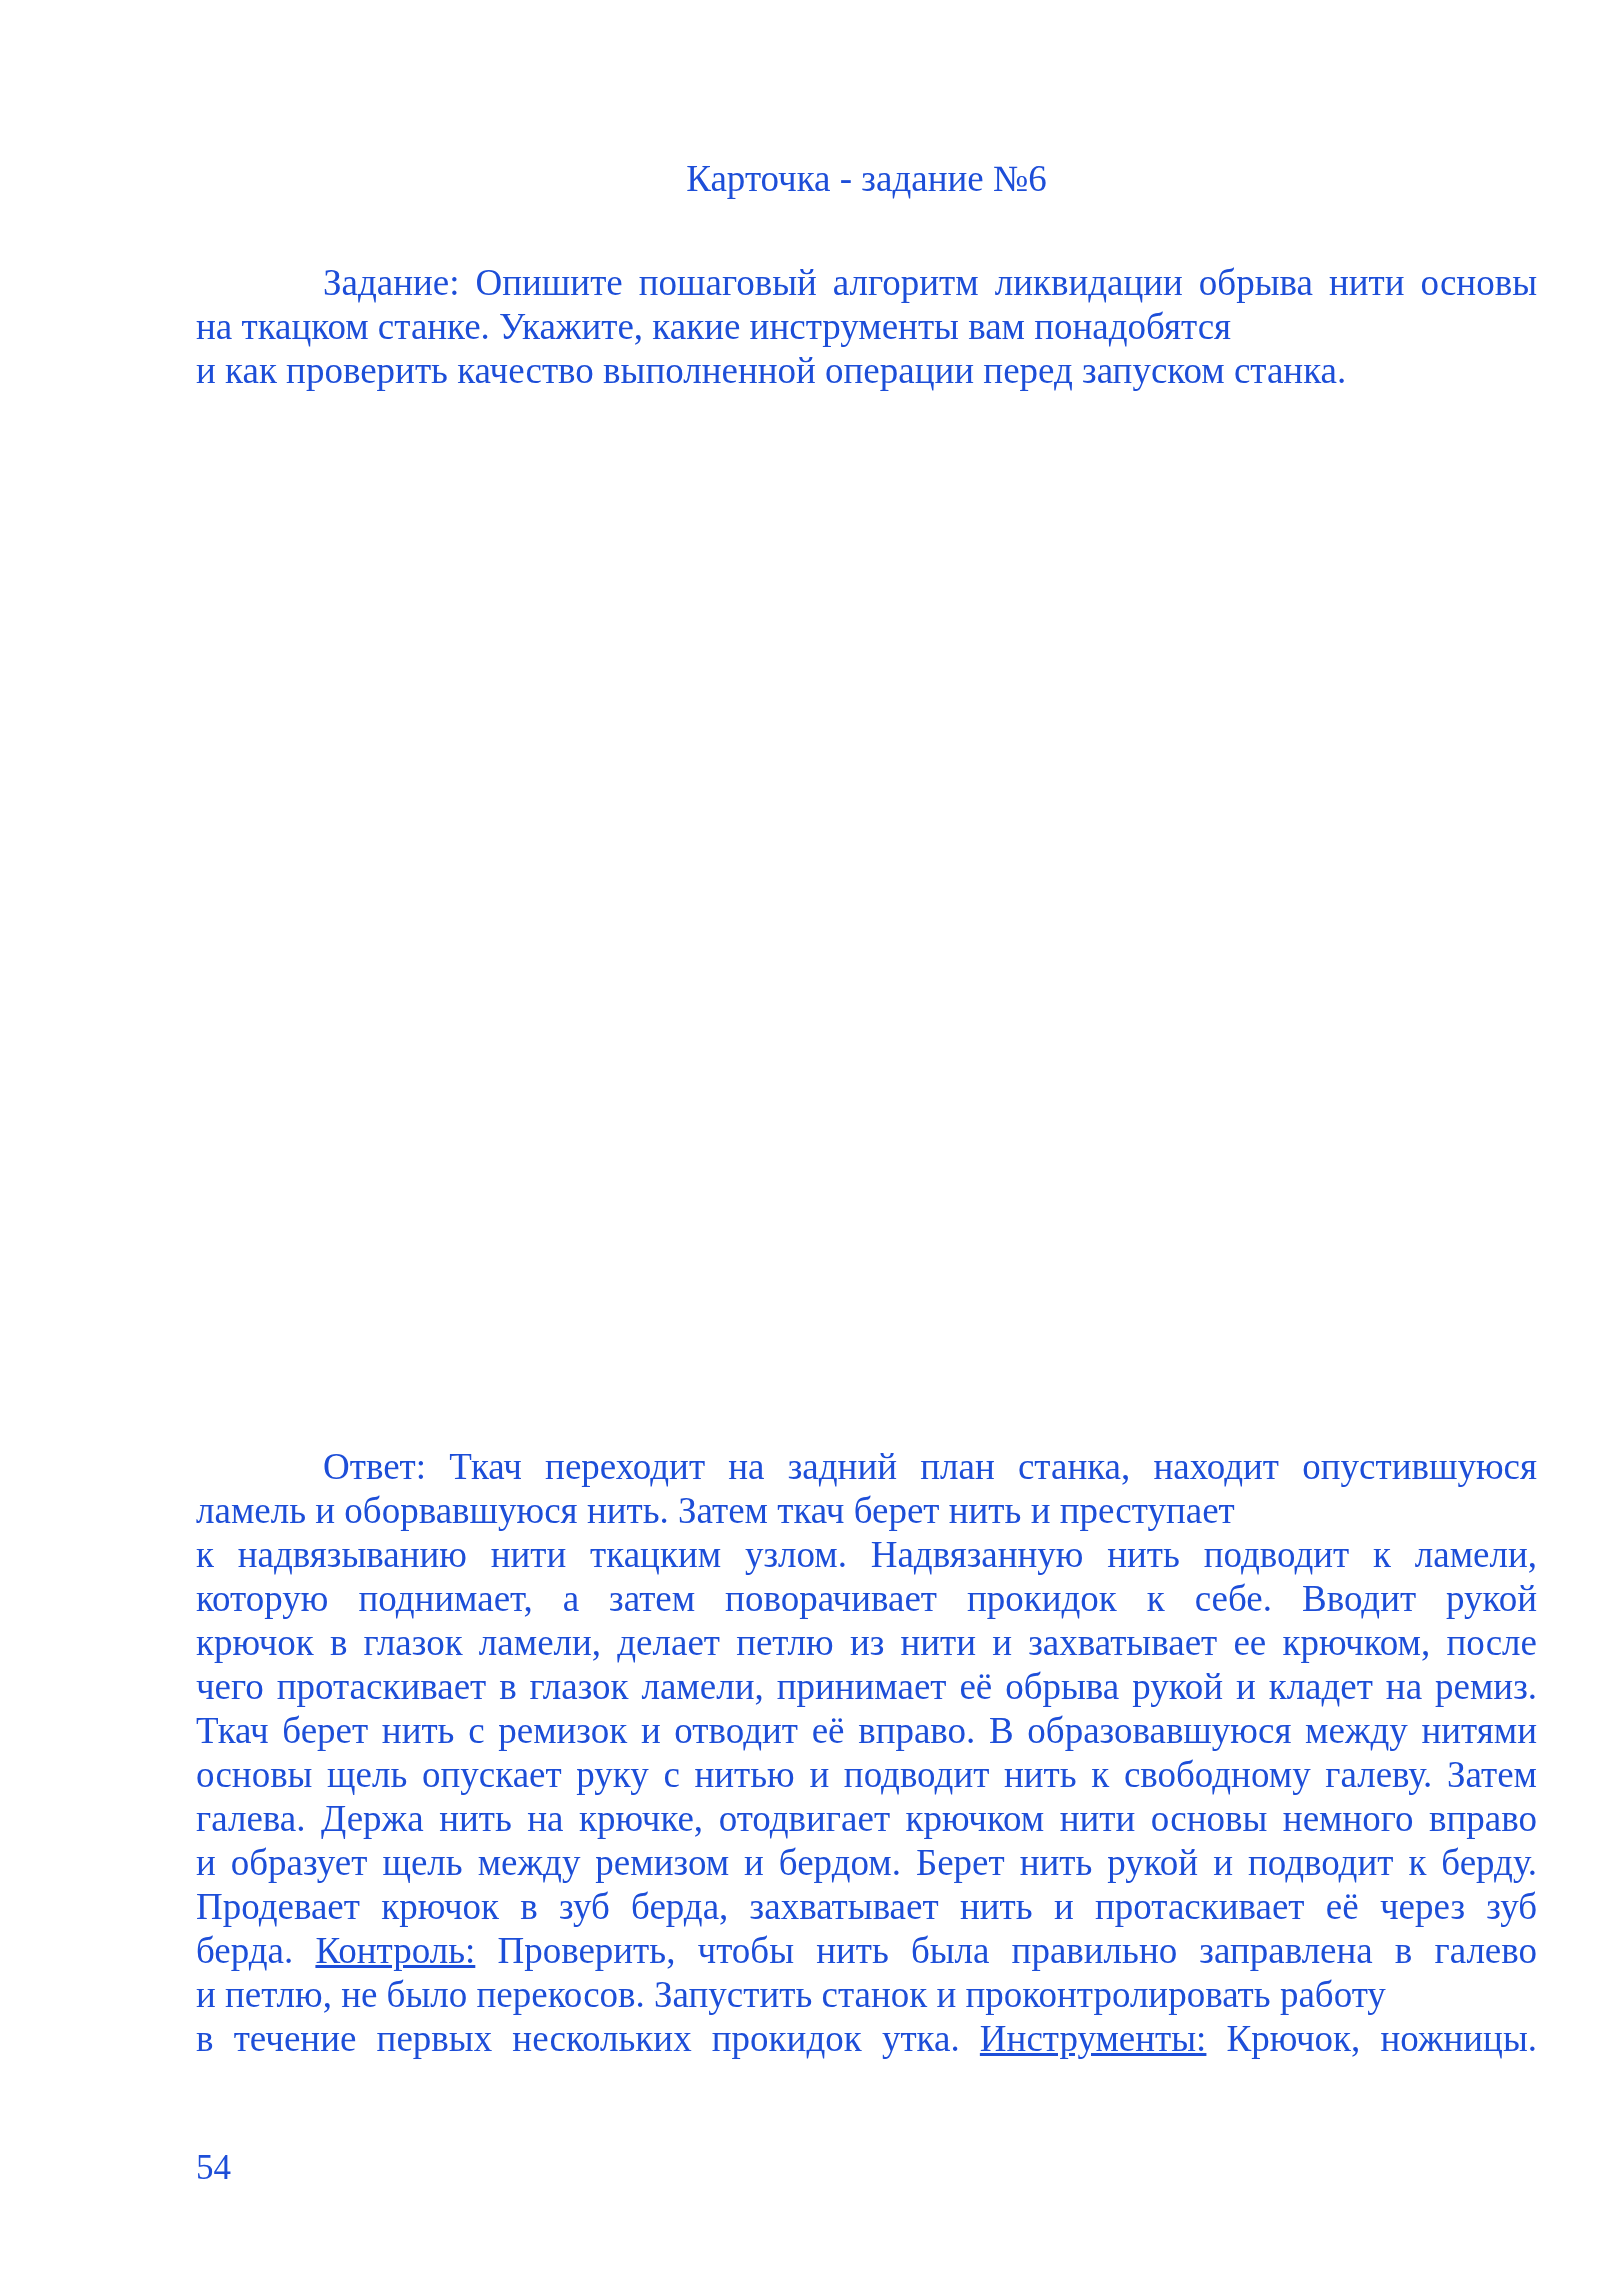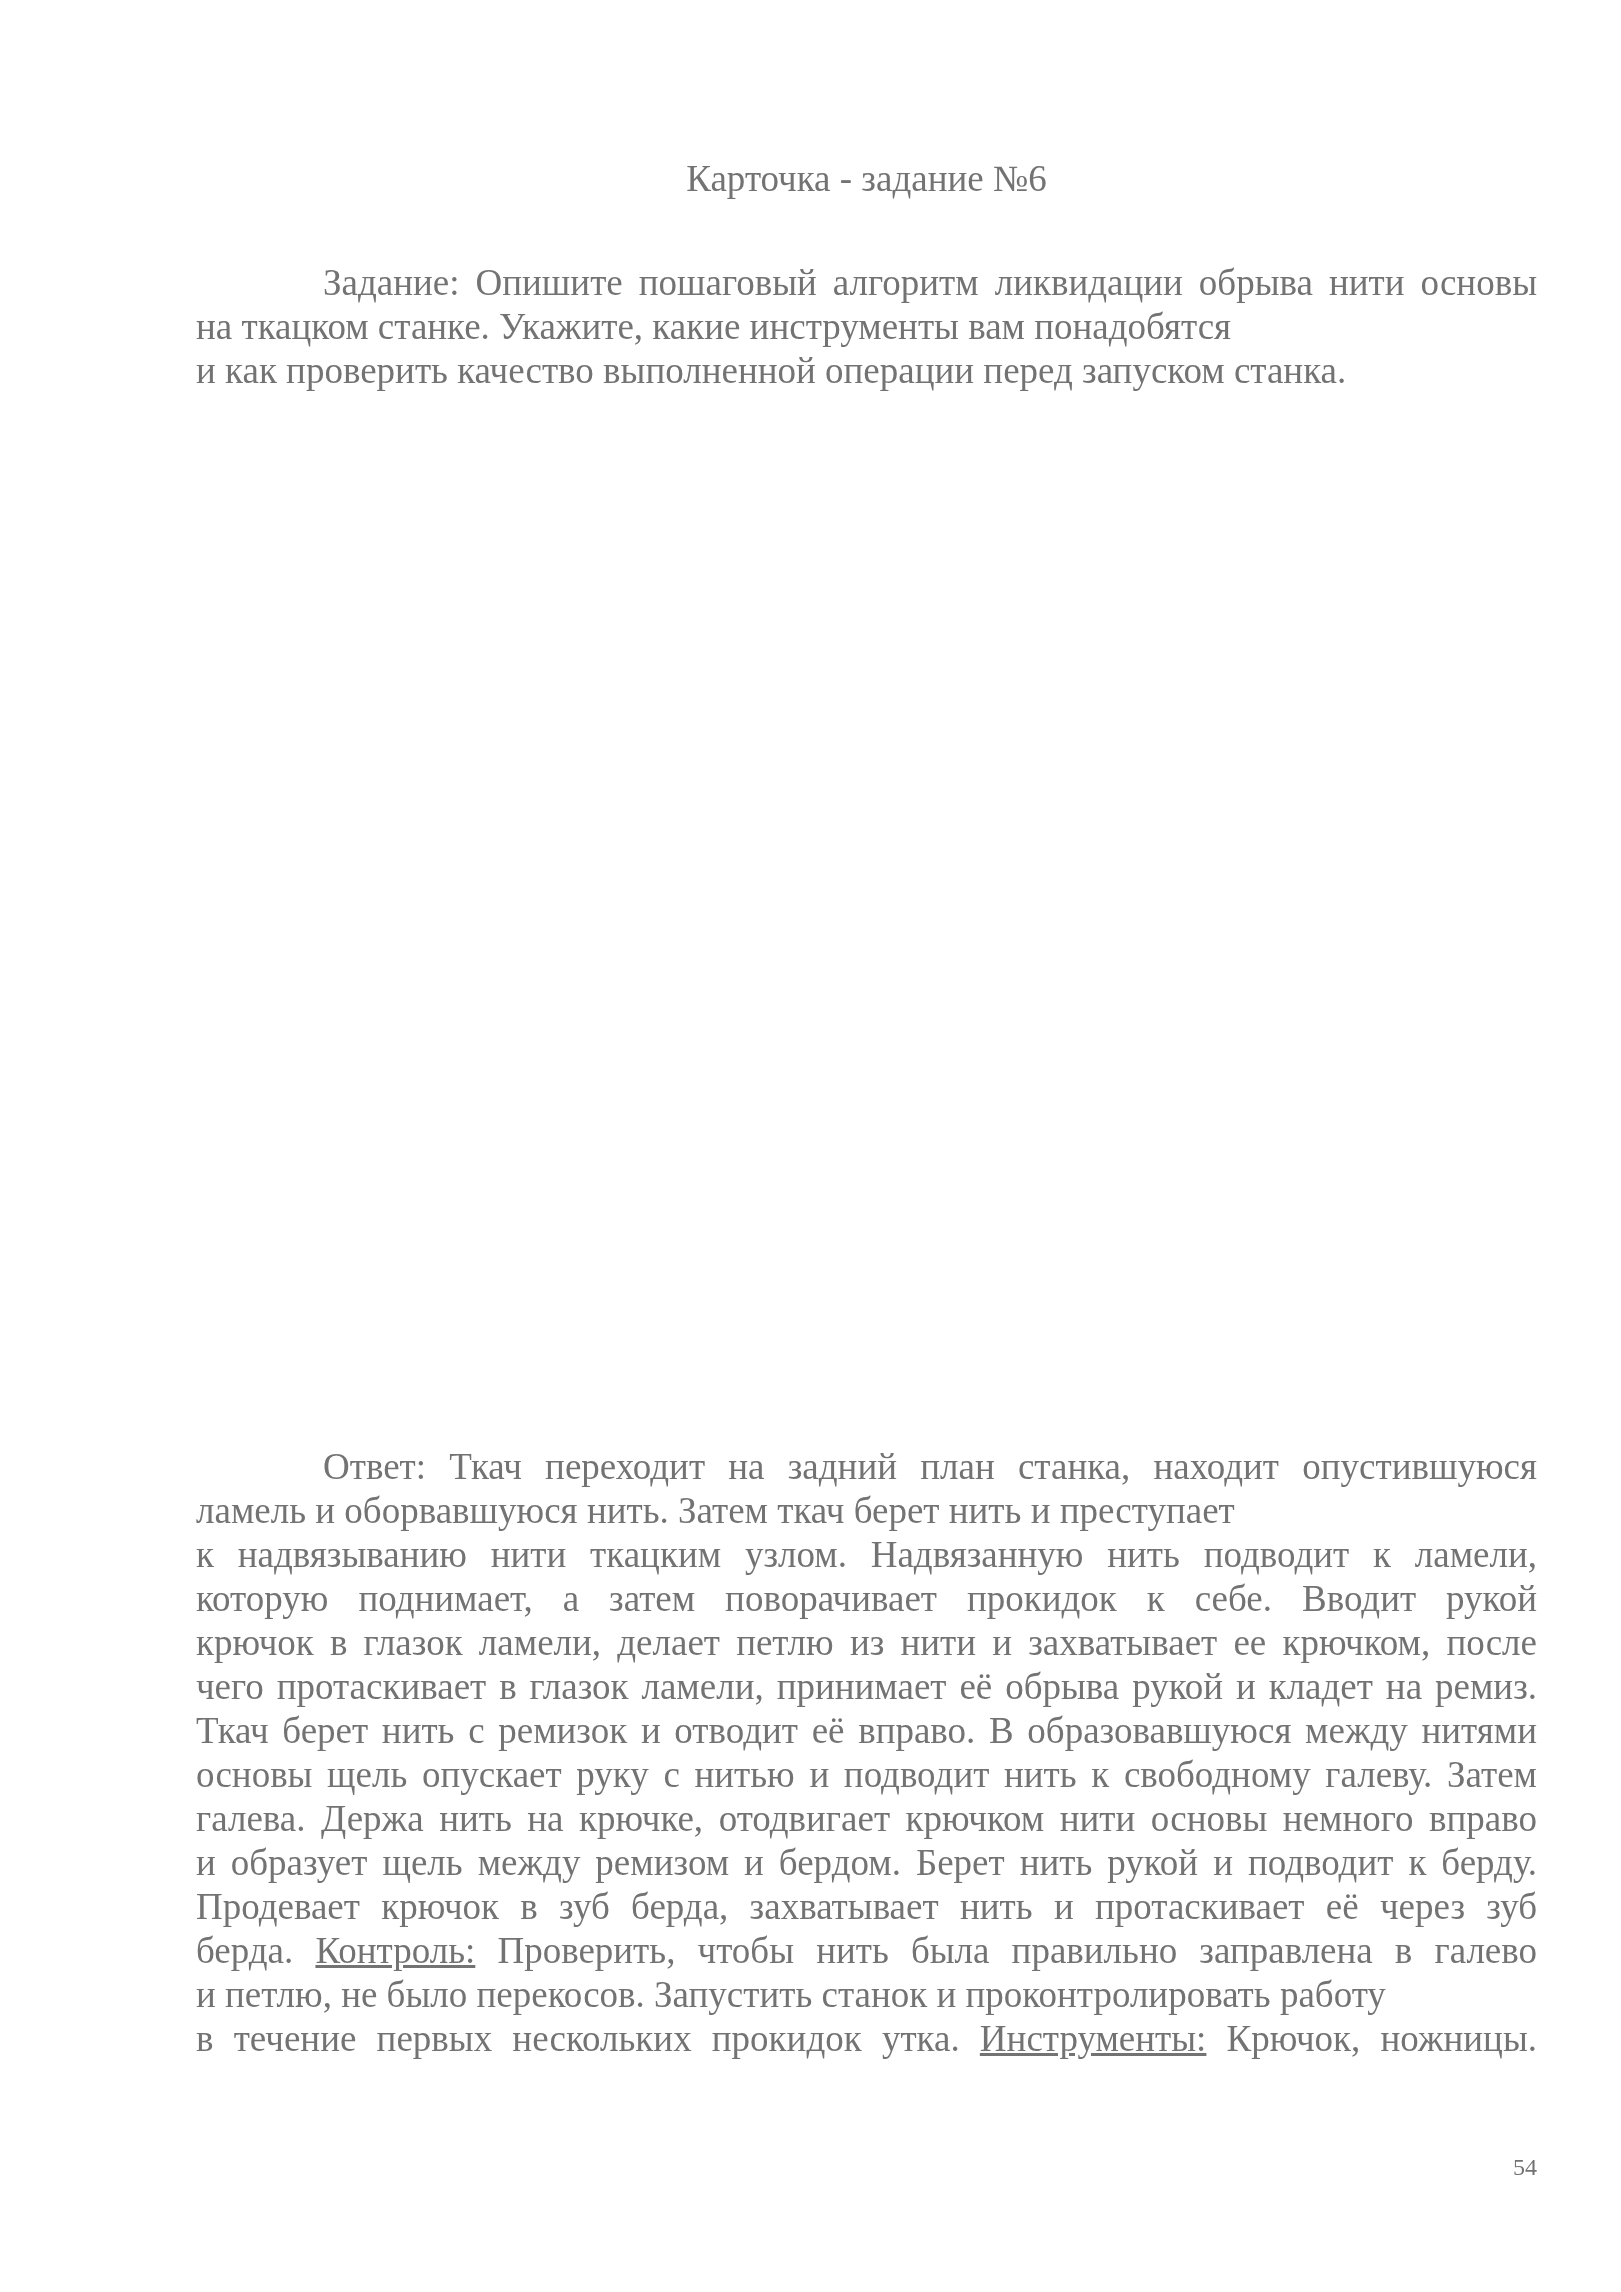--- a/index.html
+++ b/index.html
@@ -7,21 +7,21 @@
     padding: 0;
     background: #ffffff;
   }
   .page {
     position: relative;
     width: 1621px;
     height: 2293px;
     background: #ffffff;
     overflow: hidden;
     font-family: "Liberation Serif", "DejaVu Serif", serif;
-    color: #737373;
+    color: #1d4ed8;
   }
   .content {
     position: absolute;
     left: 196px;
     top: 0;
     width: 1341px;
   }
   .doc-title {
     margin-top: 157px;
     text-align: center;
@@ -40,22 +40,22 @@
     text-align: justify;
     text-align-last: justify;
   }
   .line.indent { text-indent: 127px; }
   .u { text-decoration: underline; }
   .page-number {
     position: absolute;
     left: 196px;
     top: 2147px;
     width: 1341px;
-    text-align: right;
-    font-size: 24px;
+    text-align: left;
+    font-size: 35px;
     line-height: 41px;
   }
 </style>
 </head>
 <body>
 
 <div class="page">
   <div class="content">
     <div class="doc-title">Карточка - задание №6</div>
 

